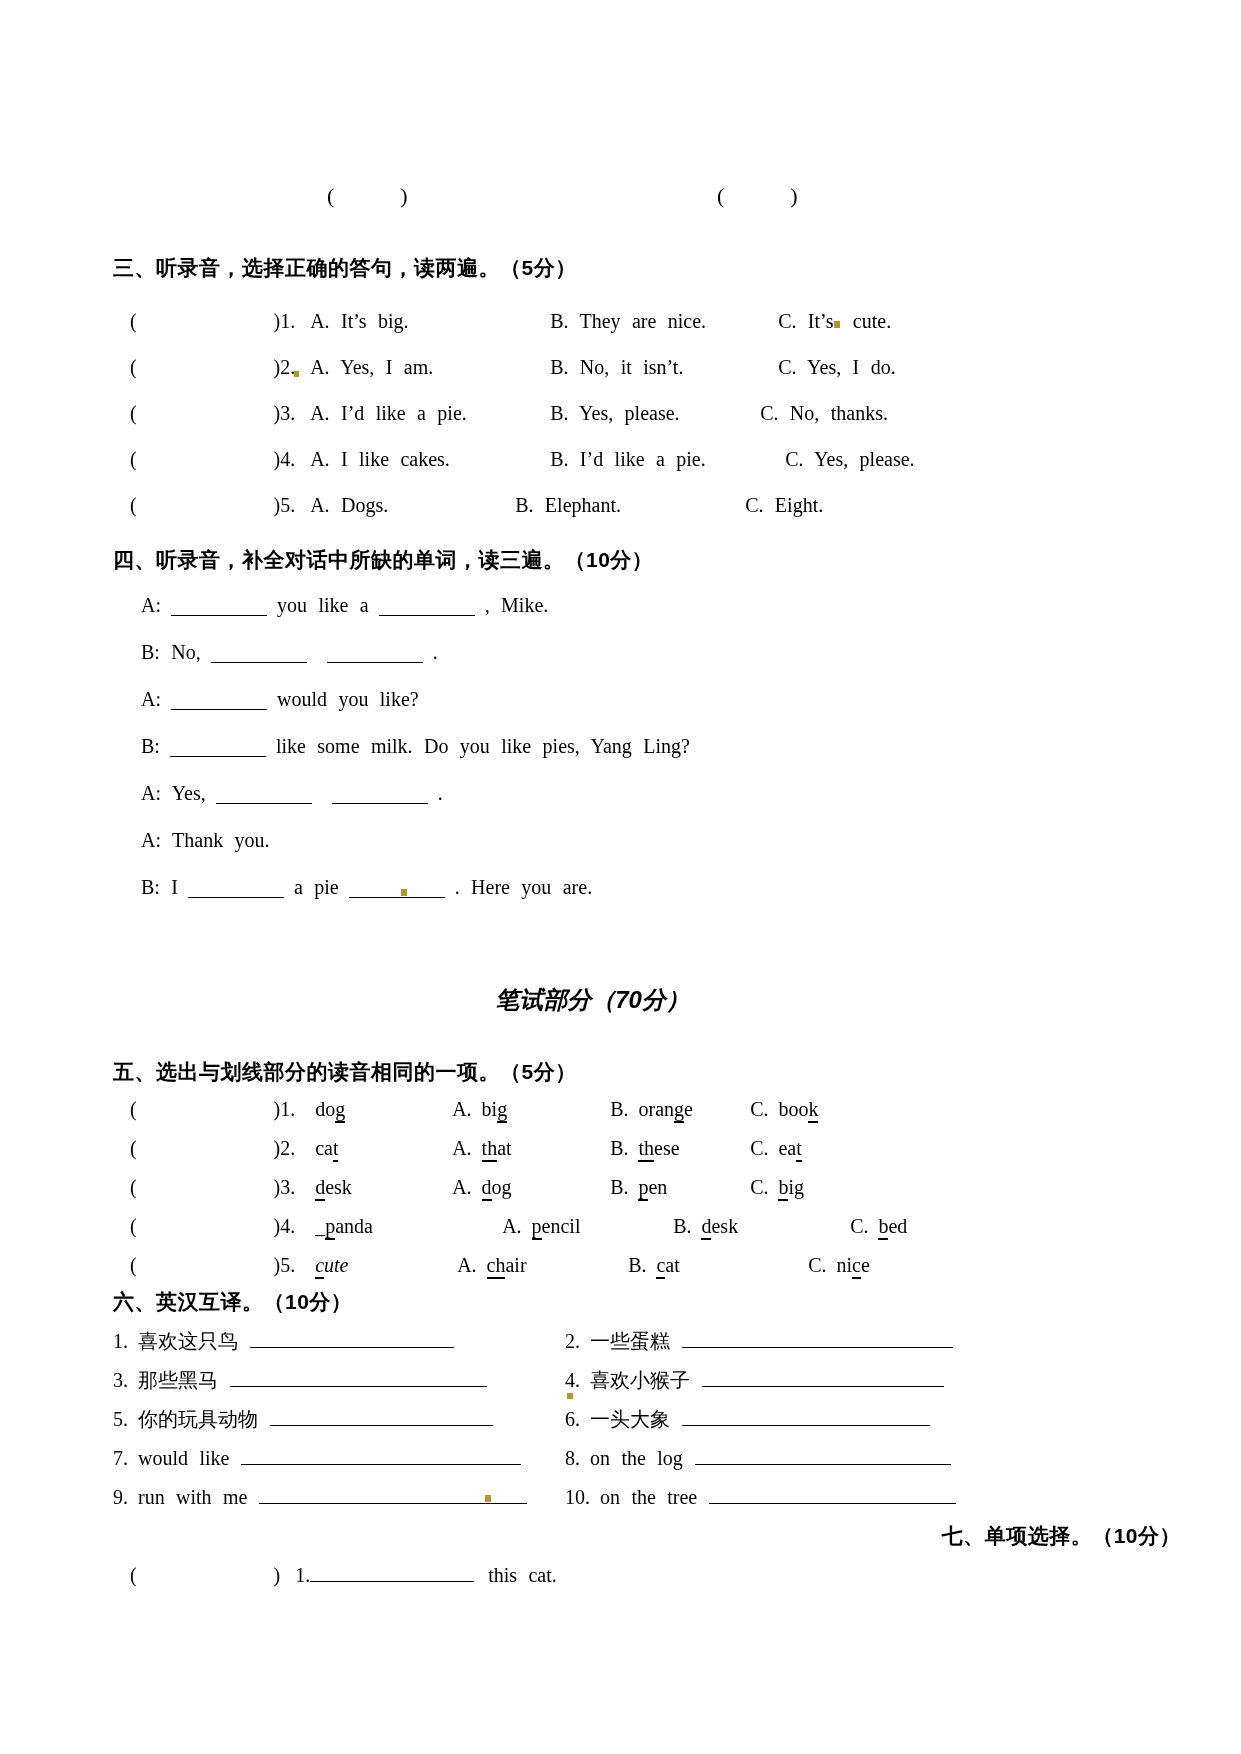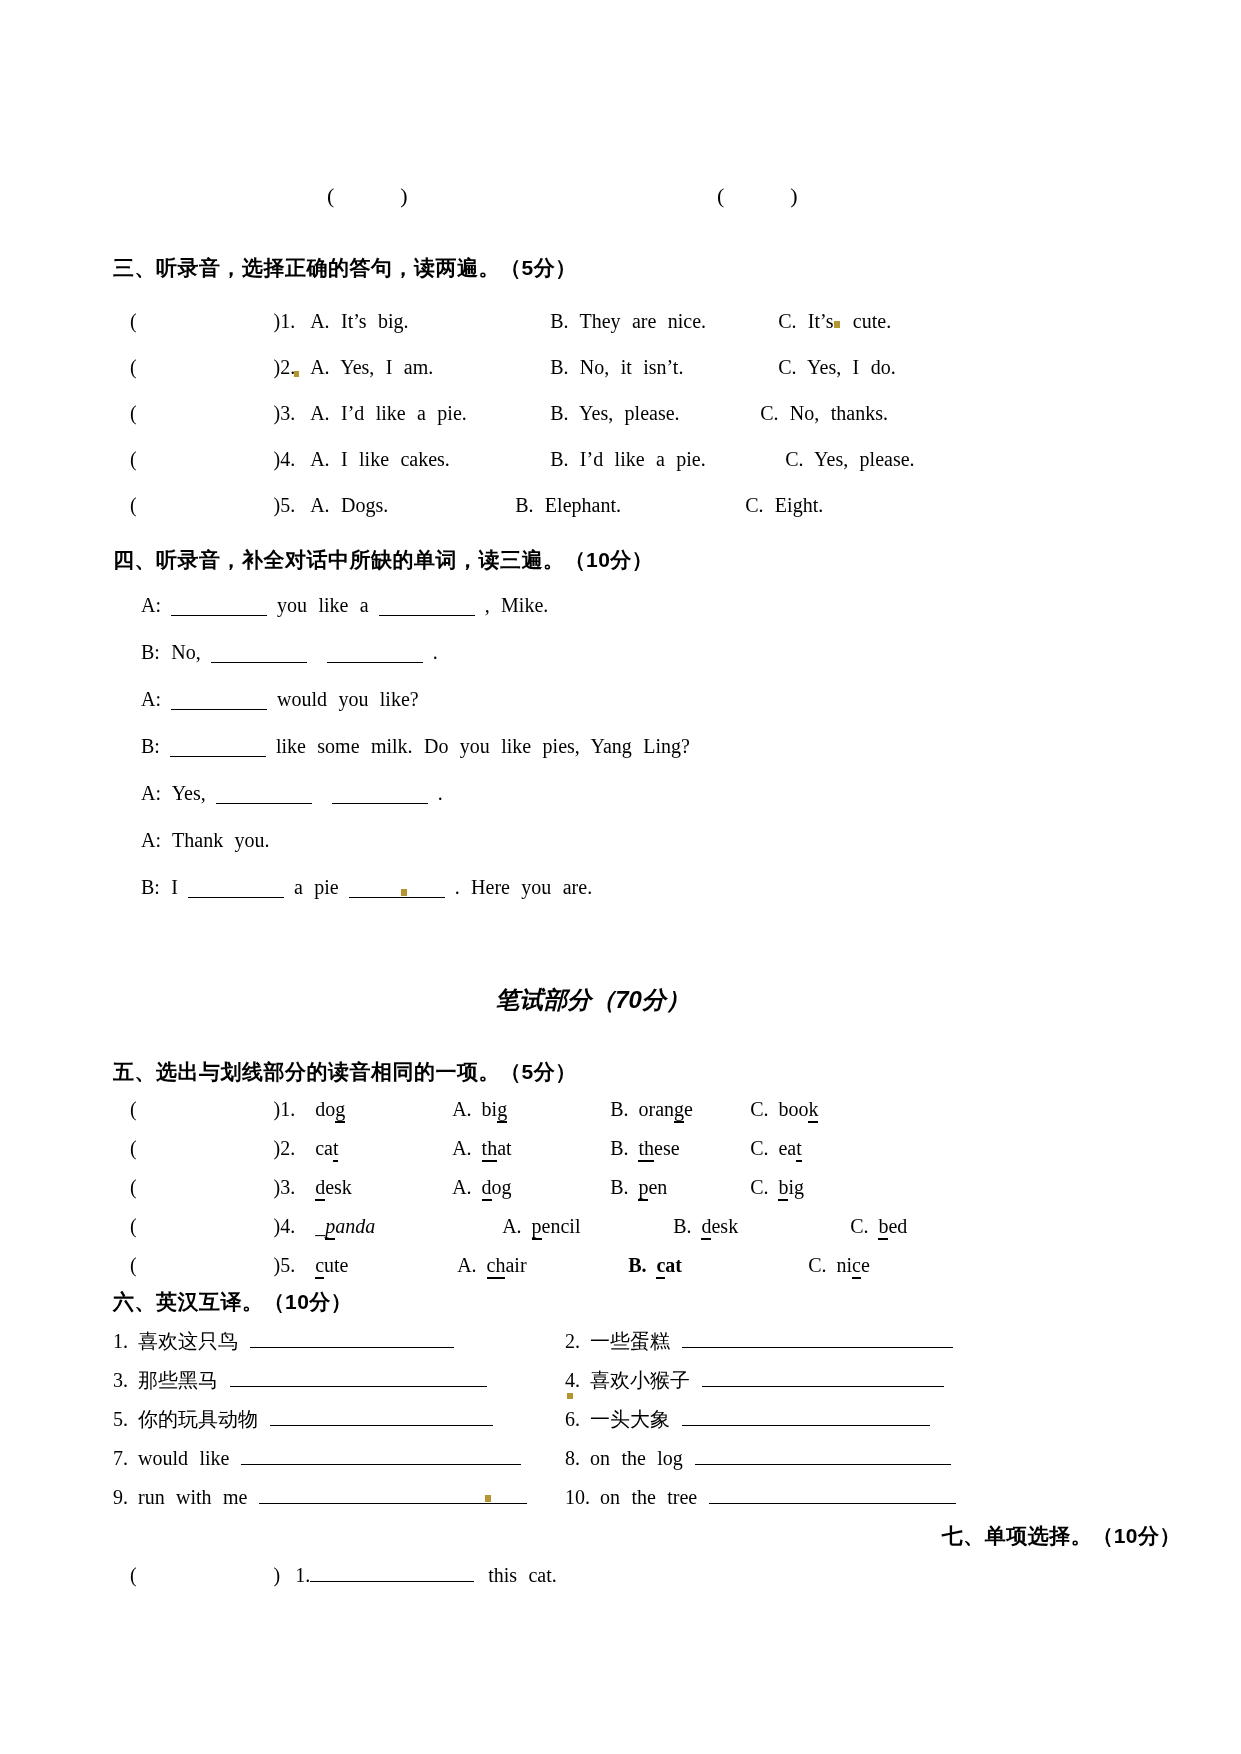--- a/index.html
+++ b/index.html
@@ -86,26 +86,26 @@
   .dl .blank{width:96px;margin:0 10px;}
   
   .s5 .items{margin-top:10px;}
   .li5{display:flex;align-items:baseline;font-size:20px;line-height:26px;margin-bottom:12px;padding-left:17px;}
   .li5 .paren{flex:0 0 90px;white-space:pre;}
   .li5 .num{flex:0 0 35px;}
   .li5 .word{flex:0 0 137px;}
   .li5 .oa{flex:0 0 158px;}
   .li5 .ob{flex:0 0 140px;}
   .li5 .oc{flex:1;}
-  .li5:nth-child(4) .word{flex-basis:187px;font-style:italic;}
+  .li5:nth-child(4) .word{flex-basis:187px;}
   .li5:nth-child(4) .oa{flex-basis:171px;}
   .li5:nth-child(4) .ob{flex-basis:177px;}
-  .li5:nth-child(5) .word{flex-basis:142px;}
+  .li5:nth-child(5) .word{flex-basis:142px;font-style:italic;}
   .li5:nth-child(5) .oa{flex-basis:171px;}
-  .li5:nth-child(5) .ob{flex-basis:180px;font-weight:bold;}
+  .li5:nth-child(5) .ob{flex-basis:180px;}
   .tag{margin-right:10px;}
   
   .s6 .rows{margin-top:12px;}
   .r6{display:flex;align-items:baseline;font-size:20px;line-height:27px;margin-bottom:12px;}
   .r6 .lg{flex:0 0 452px;display:flex;align-items:baseline;}
   .r6 .rg{flex:1;display:flex;align-items:baseline;}
   .r6 .num{margin-right:10px;}
   .r6 .txt{margin-right:12px;white-space:nowrap;}
   .r6:nth-child(1) .lg{flex-basis:452px;}
   .b6{border-bottom:1.6px solid var(--ink);}

